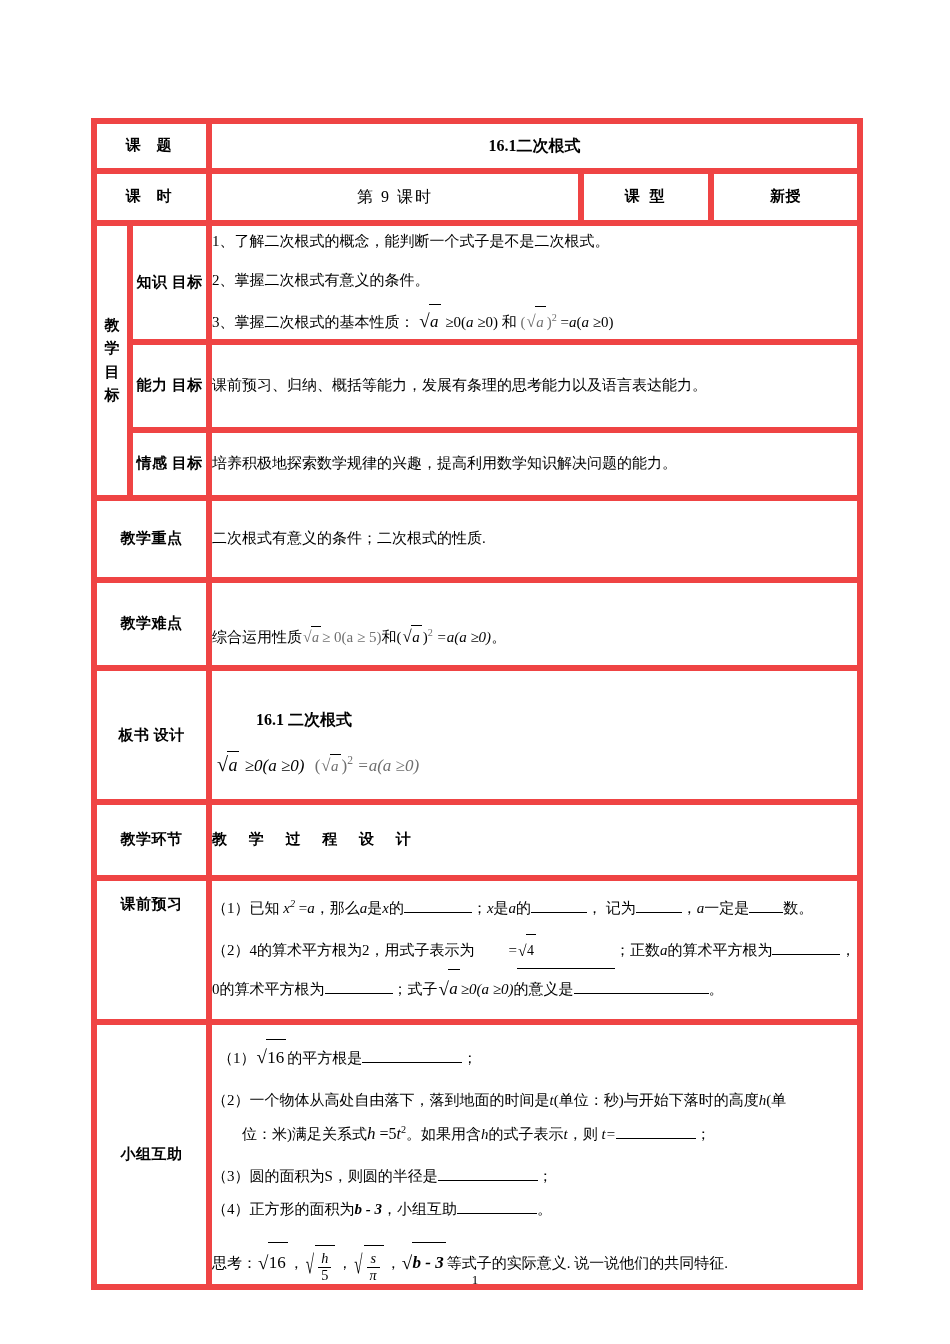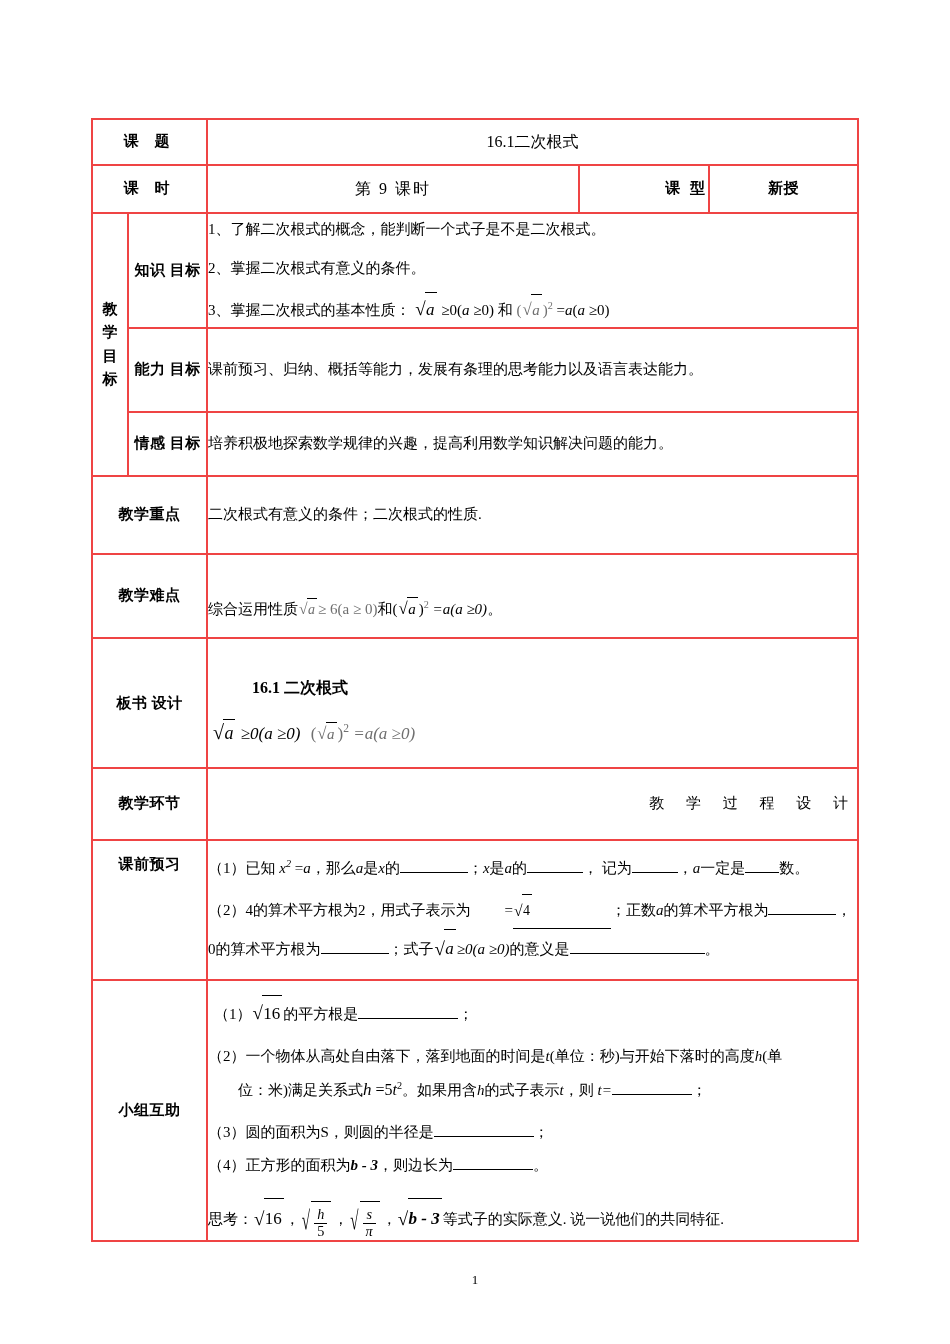--- a/index.html
+++ b/index.html
@@ -23,21 +23,21 @@
   }
   table.lesson {
     position: absolute;
     left: 91px;
     top: 118px;
     width: 766px;
     border-collapse: collapse;
     table-layout: fixed;
   }
   table.lesson td {
-    border: 2px solid #ef4444;
+    border: 6px solid #ef4444;
     padding: 0;
     vertical-align: middle;
     font-size: 15px;
     line-height: 1.55;
   }
   
   .lbl {
     text-align: center;
     font-weight: bold;
     font-size: 16px;
@@ -135,22 +135,22 @@
     font-size: 16px;
     padding-left: 44px;
     padding-top: 4px;
   }
   .boardline2 {
     font-size: 17px;
     padding-top: 18px;
     padding-left: 4px;
   }
   .proc-head {
-    text-align: right;
-    font-weight: normal;
+    text-align: left;
+    font-weight: bold;
     font-size: 16px;
     letter-spacing: 9px;
     padding: 18px 0;
   }
   .pnum {
     position: absolute;
     left: 0;
     top: 1272px;
     width: 950px;
     text-align: center;
@@ -171,27 +171,27 @@
       <col style="width:36px">
       <col style="width:79px">
       <col style="width:372px">
       <col style="width:130px">
       <col style="width:149px">
     </colgroup>
 
     <tbody>
         <tr>
       <td colspan="2" class="lbl lbl-wide" style="height:44px;">课  题</td>
-      <td colspan="3" class="ctr" style="font-size:16px;">16.1二次根式</td>
+      <td colspan="3" class="ctr" style="font-size:16px;font-weight:bold;">16.1二次根式</td>
     </tr>
 
     <tr>
       <td colspan="2" class="lbl lbl-wide" style="height:46px;">课  时</td>
       <td class="ctr" style="font-size:16px;letter-spacing:2px;">第  9   课时</td>
-      <td class="lbl" style="letter-spacing:3px;text-align:right;">课 型</td>
+      <td class="lbl" style="letter-spacing:3px;">课 型</td>
       <td class="lbl">新授</td>
     </tr>
 
     <tr>
       <td rowspan="3" class="vert-label">
         <span>教</span>
         <span>学</span>
         <span>目</span>
         <span>标</span>
       </td>
@@ -230,21 +230,21 @@
     </tr>
 
     <tr>
       <td colspan="2" class="lbl" style="height:76px;text-align:center;">教学重点</td>
       <td colspan="3" class="body-cell">二次根式有意义的条件；二次根式的性质.</td>
     </tr>
 
     <tr>
       <td colspan="2" class="lbl" style="height:82px;">教学难点</td>
       <td colspan="3" class="body-cell" style="padding-top:26px;">
-        <span>综合运用性质</span><span class="sq gray" style="font-size:14px;"><span class="rad m">a</span></span><span class="gray">≥ 6(a ≥ 0)</span><span>和</span><span class="mu">(</span><span class="sq" style="font-size:15px;"><span class="rad m">a</span></span><span class="mu">)</span><span class="sup gray">2</span>
+        <span>综合运用性质</span><span class="sq gray" style="font-size:14px;"><span class="rad m">a</span></span><span class="gray">≥ 0(a ≥ 5)</span><span>和</span><span class="mu">(</span><span class="sq" style="font-size:15px;"><span class="rad m">a</span></span><span class="mu">)</span><span class="sup gray">2</span>
         <span class="m">=a(a ≥0)</span><span>。</span>
       </td>
     </tr>
 
     <tr>
       <td colspan="2" class="lbl" style="height:128px;line-height:2.6;">
         <span>板书</span>
         <span>设计</span>
       </td>
       <td colspan="3" class="body-cell" style="padding-top:14px;">
@@ -278,21 +278,21 @@
 
         <div class="q-line" style="padding-left:6px;"><span>（1）</span><span class="sq" style="font-size:17px;"><span class="rad">16</span></span><span>的平方根是</span><span class="bl bl-9"></span><span>；</span></div>
 
         <div class="q-line">
           <div><span>（2）一个物体从高处自由落下，落到地面的时间是</span><span class="m">t</span><span>(单位：秒)与开始下落时的高度</span><span class="m">h</span><span>(单</span></div>
           <div class="sub-ind"><span>位：米)满足关系式</span><span class="m" style="font-size:17px;">h</span><span class="mu" style="font-size:16px;"> =5</span><span class="m" style="font-size:16px;">t</span><span class="sup">2</span><span>。如果用含</span><span class="m">h</span><span>的式子表示</span><span class="m">t</span><span>，则</span>&nbsp;<span class="m">t=</span><span class="bl bl-7"></span><span>；</span></div>
         </div>
 
         <div class="q-line" style="margin-bottom:2px;"><span>（3）圆的面积为S，则圆的半径是</span><span class="bl bl-9"></span><span>；</span></div>
 
-        <div class="q-line"><span>（4）正方形的面积为</span><span class="m" style="font-weight:bold;">b - 3</span><span>，则边长为</span><span class="bl bl-7"></span><span>。</span></div>
+        <div class="q-line"><span>（4）正方形的面积为</span><span class="m" style="font-weight:bold;">b - 3</span><span>，小组互助</span><span class="bl bl-7"></span><span>。</span></div>
 
         <div class="q-line" style="margin-top:16px;line-height:2.4;"><span>思考：</span><span class="sq" style="font-size:17px;"><span class="rad">16</span></span><span>，</span><span class="sqfrac"><span class="rad2"><span class="frac"><span class="num m">h</span><span class="den">5</span></span></span></span><span>，</span><span class="sqfrac"><span class="rad2"><span class="frac"><span class="num m">s</span><span class="den m">π</span></span></span></span><span>，</span><span class="sq" style="font-size:17px;"><span class="rad m" style="font-weight:bold;">b - 3</span></span><span>等式子的实际意义. 说一说他们的共同特征.</span></div>
       </td>
     </tr>
   </tbody>
     </table>
 
   <div class="pnum">1</div>
 </div>
 

